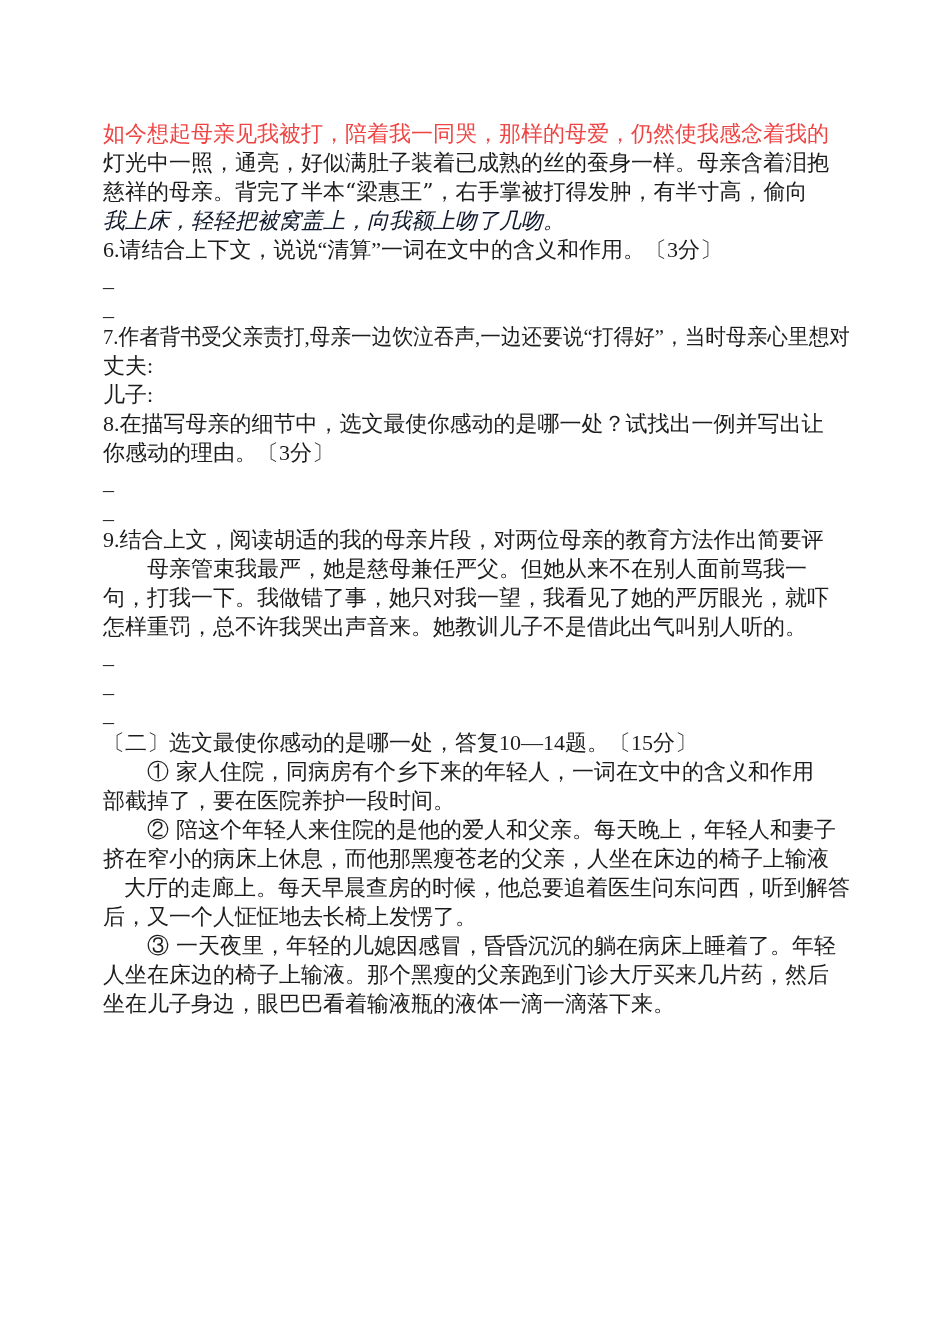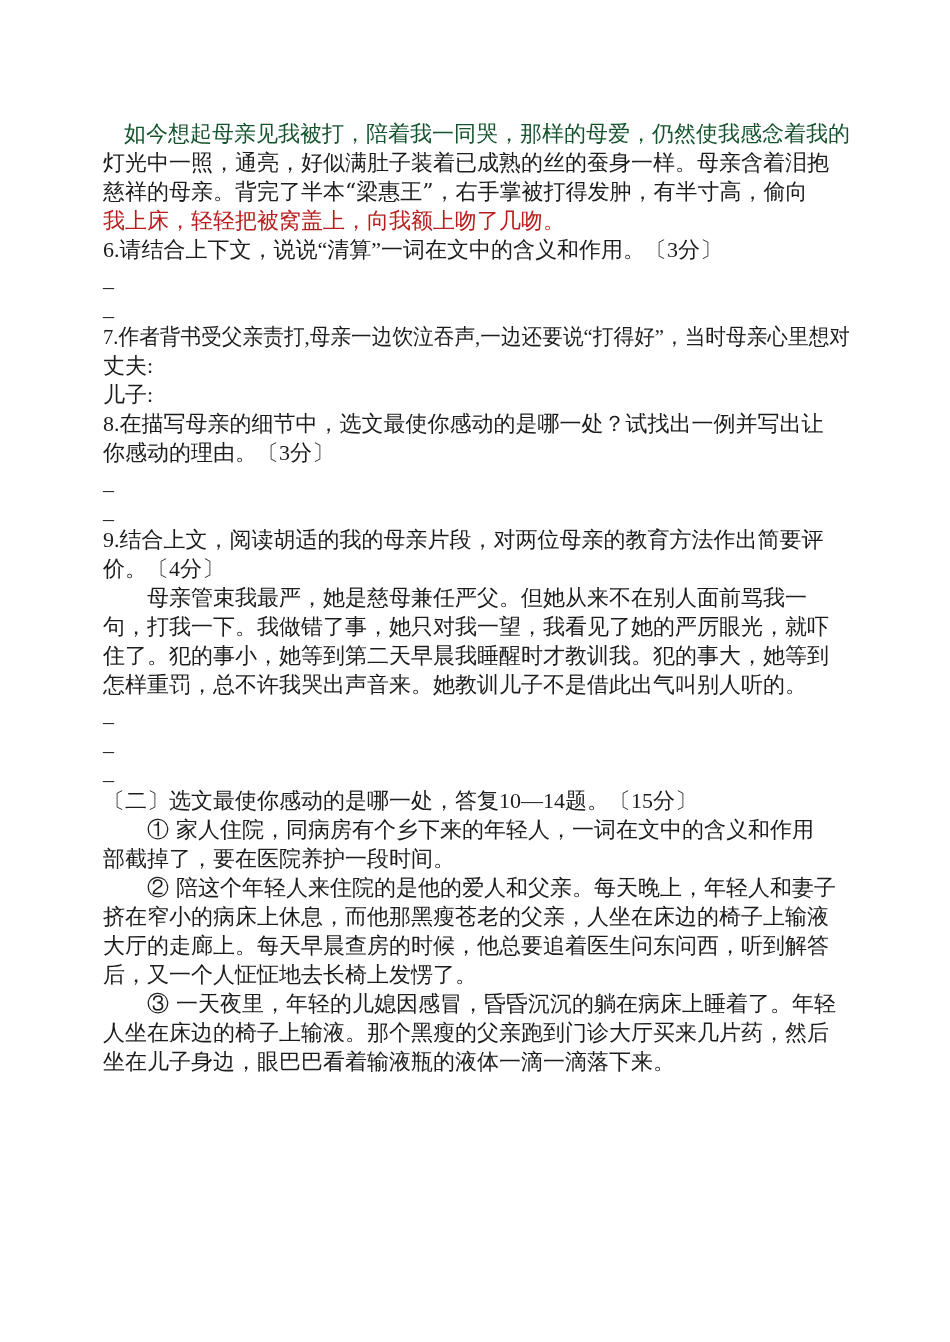--- a/index.html
+++ b/index.html
@@ -44,47 +44,45 @@
   }
   .answer-line {
     letter-spacing: 0;
   }
 </style>
 </head>
 <body>
 
 <div class="page" style="background: rgb(255, 255, 255);">
   <div class="text-block" id="text-block">
-      <div class="line passage" style="color: #14532d; text-align: right;">如今想起母亲见我被打，陪着我一同哭，那样的母爱，仍然使我感念着我的</div>
+      <div class="line passage" style="color: #ef4444;">如今想起母亲见我被打，陪着我一同哭，那样的母爱，仍然使我感念着我的</div>
       <div class="line passage" style="color: rgb(28, 28, 28);">灯光中一照，通亮，好似满肚子装着已成熟的丝的蚕身一样。母亲含着泪抱</div>
       <div class="line passage" style="color: rgb(28, 28, 28);">慈祥的母亲。背完了半本“梁惠王”，右手掌被打得发肿，有半寸高，偷向</div>
-      <div class="line passage" style="color: #b91c1c;">我上床，轻轻把被窝盖上，向我额上吻了几吻。</div>
+      <div class="line passage" style="color: #0f172a; font-style: italic;">我上床，轻轻把被窝盖上，向我额上吻了几吻。</div>
       <div class="line question" style="color: rgb(28, 28, 28);">6.请结合上下文，说说“清算”一词在文中的含义和作用。〔3分〕</div>
       <div class="line answer-line" style="color: rgb(28, 28, 28);">_</div>
       <div class="line answer-line" style="color: rgb(28, 28, 28);">_</div>
       <div class="line question" style="color: rgb(28, 28, 28); transform: scaleX(0.939623); transform-origin: left center;">7.作者背书受父亲责打,母亲一边饮泣吞声,一边还要说“打得好”，当时母亲心里想对</div>
       <div class="line answer-label" style="color: rgb(28, 28, 28);">丈夫:</div>
       <div class="line answer-label" style="color: rgb(28, 28, 28);">儿子:</div>
       <div class="line question" style="color: rgb(28, 28, 28);">8.在描写母亲的细节中，选文最使你感动的是哪一处？试找出一例并写出让</div>
       <div class="line question" style="color: rgb(28, 28, 28);">你感动的理由。〔3分〕</div>
       <div class="line answer-line" style="color: rgb(28, 28, 28);">_</div>
       <div class="line answer-line" style="color: rgb(28, 28, 28);">_</div>
       <div class="line question" style="color: rgb(28, 28, 28);">9.结合上文，阅读胡适的我的母亲片段，对两位母亲的教育方法作出简要评</div>
-      <div class="line question" style="color: rgb(28, 28, 28);">价。〔4分〕</div>
       <div class="line passage indent" style="color: rgb(28, 28, 28);">母亲管束我最严，她是慈母兼任严父。但她从来不在别人面前骂我一</div>
       <div class="line passage" style="color: rgb(28, 28, 28);">句，打我一下。我做错了事，她只对我一望，我看见了她的严厉眼光，就吓</div>
-      <div class="line passage" style="color: rgb(28, 28, 28);">住了。犯的事小，她等到第二天早晨我睡醒时才教训我。犯的事大，她等到</div>
       <div class="line passage" style="color: rgb(28, 28, 28);">怎样重罚，总不许我哭出声音来。她教训儿子不是借此出气叫别人听的。</div>
       <div class="line answer-line" style="color: rgb(28, 28, 28);">_</div>
       <div class="line answer-line" style="color: rgb(28, 28, 28);">_</div>
       <div class="line answer-line" style="color: rgb(28, 28, 28);">_</div>
       <div class="line section-heading" style="color: rgb(28, 28, 28);">〔二〕选文最使你感动的是哪一处，答复10—14题。〔15分〕</div>
       <div class="line passage indent" style="color: rgb(28, 28, 28);">① 家人住院，同病房有个乡下来的年轻人，一词在文中的含义和作用</div>
       <div class="line passage" style="color: rgb(28, 28, 28);">部截掉了，要在医院养护一段时间。</div>
       <div class="line passage indent" style="color: rgb(28, 28, 28);">② 陪这个年轻人来住院的是他的爱人和父亲。每天晚上，年轻人和妻子</div>
       <div class="line passage" style="color: rgb(28, 28, 28);">挤在窄小的病床上休息，而他那黑瘦苍老的父亲，人坐在床边的椅子上输液</div>
-      <div class="line passage" style="color: rgb(28, 28, 28);">大厅的走廊上。每天早晨查房的时候，他总要追着医生问东问西，听到解答</div>
+      <div class="line passage" style="color: rgb(28, 28, 28); text-align: right;">大厅的走廊上。每天早晨查房的时候，他总要追着医生问东问西，听到解答</div>
       <div class="line passage" style="color: rgb(28, 28, 28);">后，又一个人怔怔地去长椅上发愣了。</div>
       <div class="line passage indent" style="color: rgb(28, 28, 28);">③ 一天夜里，年轻的儿媳因感冒，昏昏沉沉的躺在病床上睡着了。年轻</div>
       <div class="line passage" style="color: rgb(28, 28, 28); font-family: Liberation Serif, serif;">人坐在床边的椅子上输液。那个黑瘦的父亲跑到门诊大厅买来几片药，然后</div>
       <div class="line passage" style="color: rgb(28, 28, 28);">坐在儿子身边，眼巴巴看着输液瓶的液体一滴一滴落下来。</div>
     </div>
 </div>
 
 </body></html>

